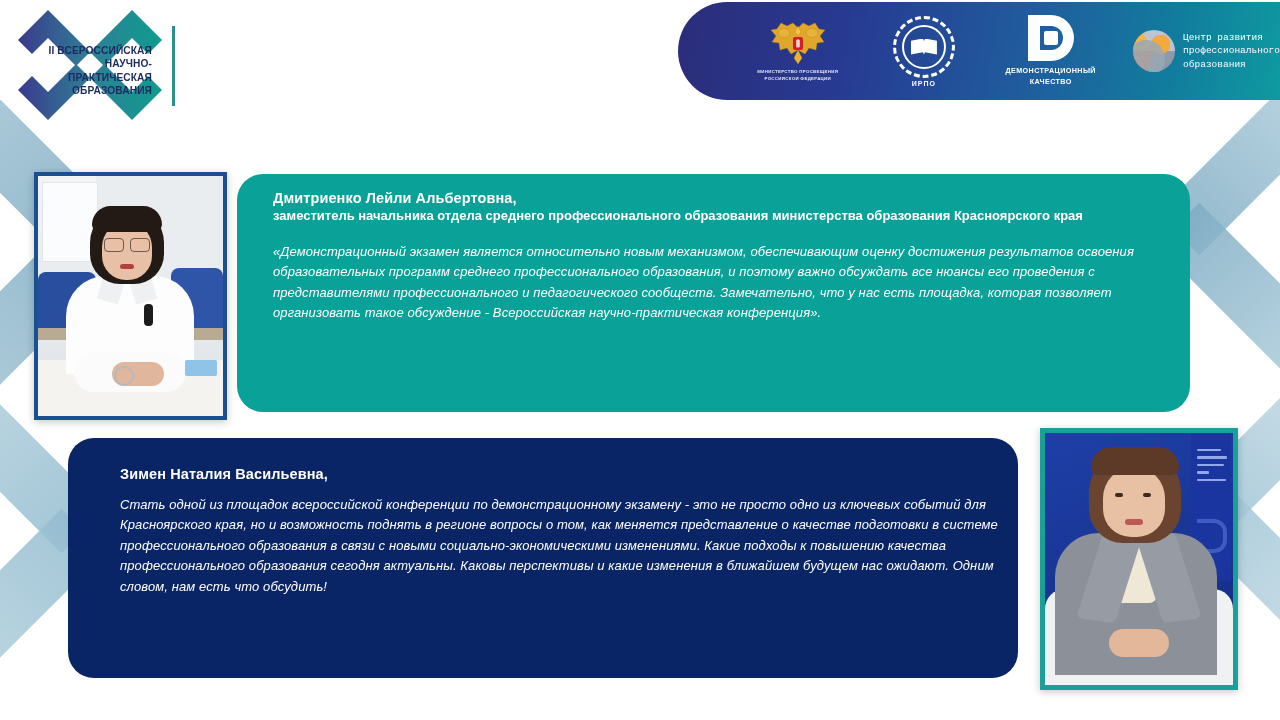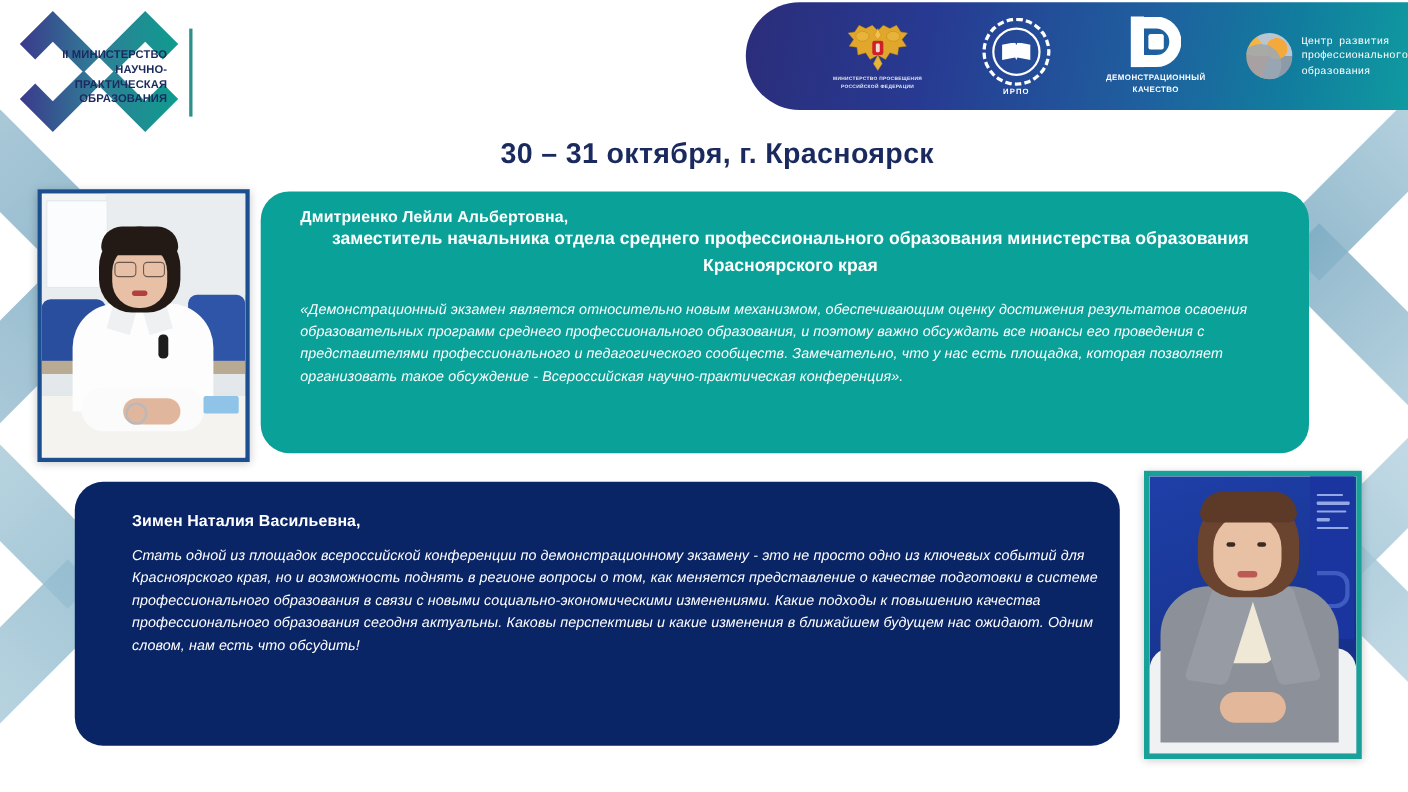--- a/index.html
+++ b/index.html
@@ -160,21 +160,21 @@
   }
   .photo-2{
     left:1040px;top:428px;width:188px;height:252px;
     border:5px solid #17a198;
   }
 
   .card-name{
     font-size:14.5px;font-weight:700;color:#ffffff;letter-spacing:.1px;
   }
   .card-role{
-    font-size:16px;font-weight:700;color:#ffffff;line-height:1.52;letter-spacing:0;text-align:center;
+    font-size:13px;font-weight:700;color:#ffffff;line-height:1.52;letter-spacing:0;
   }
   .card-quote{
     font-size:13px;font-style:italic;color:#ffffff;line-height:1.57;letter-spacing:.1px;
   }
   .teal-body{position:absolute;left:36px;top:16px;right:26px;}
   .navy-body{position:absolute;left:28px;top:28px;width:910px;margin-left:24px;}
   .sp{height:16px;}
   .sp-sm{height:13px;}
 
   
@@ -301,28 +301,27 @@
               <stop offset="1" stop-color="#3b3a8c"></stop>
           </linearGradient>
         </defs>
         <path d="M4 36 L34 6 L76 48 L62 62 L34 34 L18 50 Z" fill="url(#g1)"></path>
         <path d="M148 36 L118 6 L76 48 L90 62 L118 34 L134 50 Z" fill="url(#g2)"></path>
         <path d="M4 86 L34 116 L76 74 L62 60 L34 88 L18 72 Z" fill="url(#g4)"></path>
         <path d="M148 86 L118 116 L76 74 L90 60 L118 88 L134 72 Z" fill="url(#g3)"></path>
       </svg>
     </div>
     <div class="conf-text-block">
-      <div>II МИНИСТЕРСТВО</div>
+      <div>II ВСЕРОССИЙСКАЯ</div>
       <div>НАУЧНО-ПРАКТИЧЕСКАЯ</div>
       <div>ОБРАЗОВАНИЯ</div>
     </div>
     <div class="divider-bar"></div>
   </div>
 
-  <div class="date-line">30 – 31 октября, г. Красноярск</div>
 
   <div class="card-teal">
     <div class="teal-body">
       <div class="card-name">Дмитриенко Лейли Альбертовна,</div>
       <div class="card-role">заместитель начальника отдела среднего профессионального образования министерства образования Красноярского края</div>
       <div class="sp"></div>
       <div class="card-quote">«Демонстрационный экзамен является относительно новым механизмом, обеспечивающим оценку достижения результатов освоения образовательных программ среднего профессионального образования, и поэтому важно обсуждать все нюансы его проведения с представителями профессионального и педагогического сообществ. Замечательно, что у нас есть  площадка, которая позволяет организовать такое обсуждение - Всероссийская научно-практическая конференция».</div>
     </div>
   </div>
 

